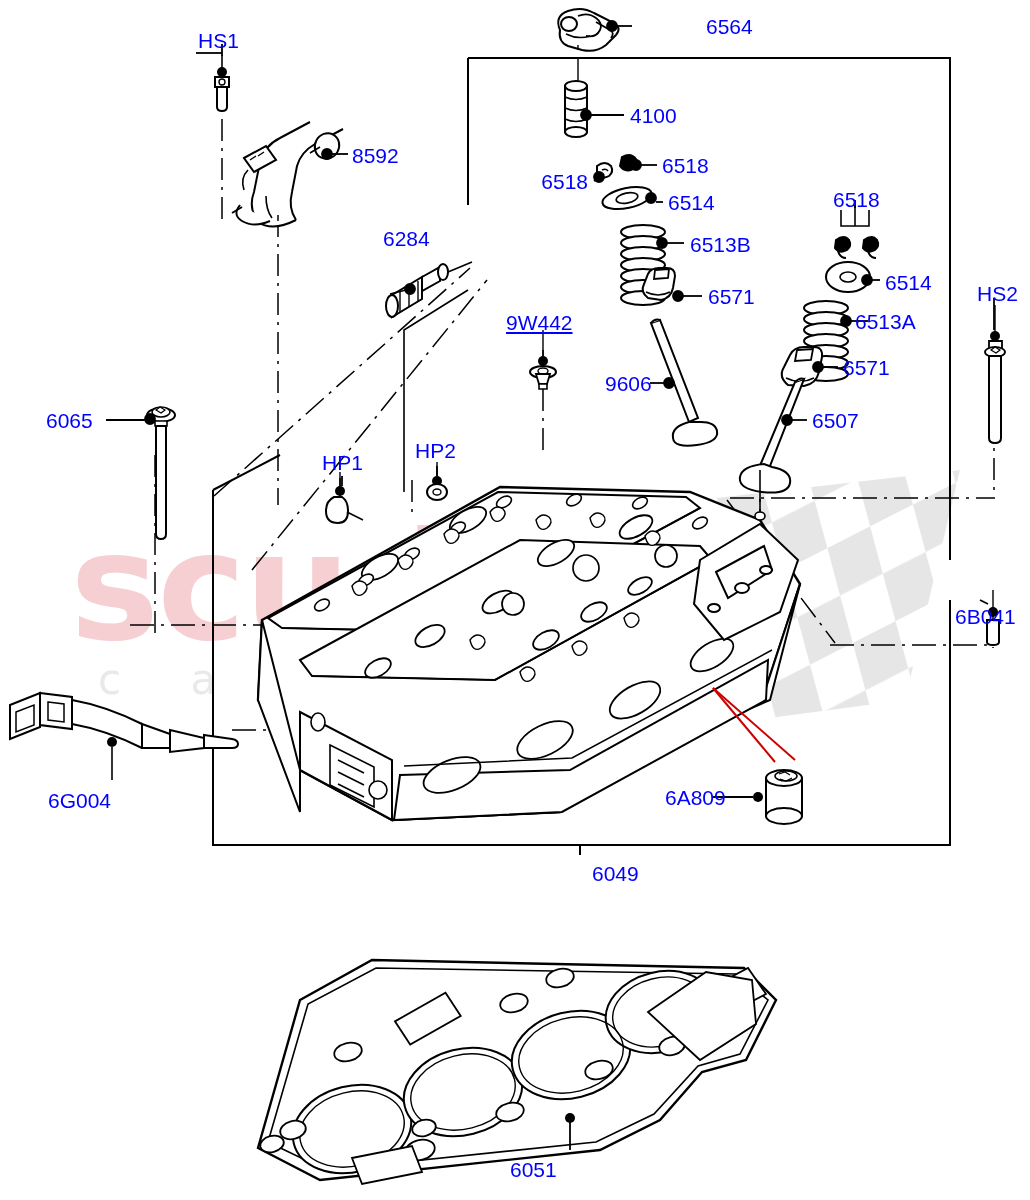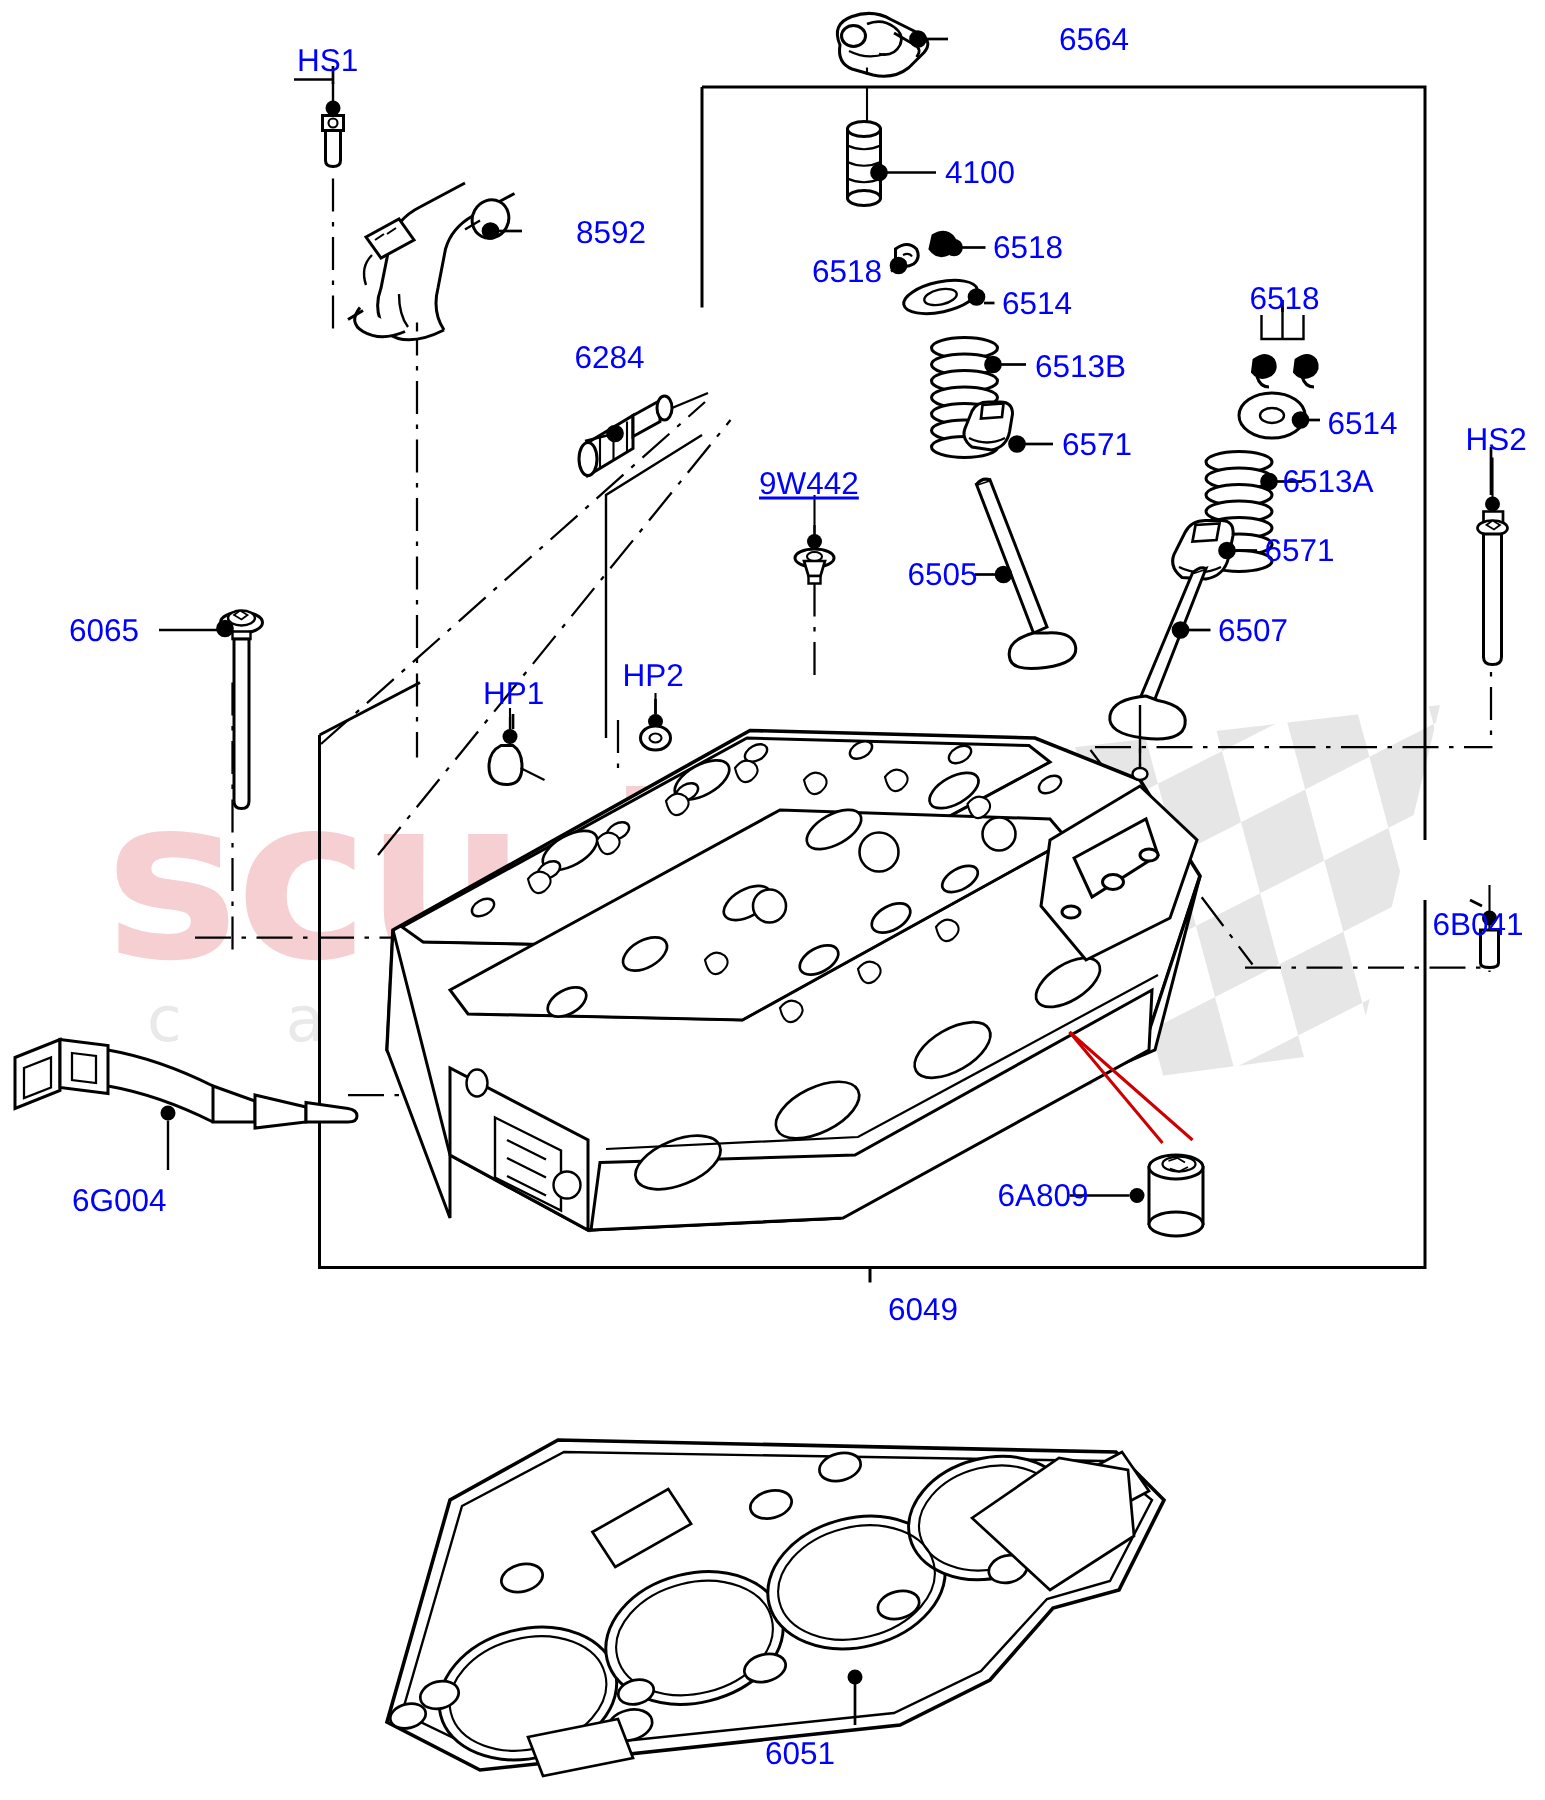--- a/index.html
+++ b/index.html
@@ -454,35 +454,35 @@
       <line x1="222" y1="44" x2="222" y2="56"></line>
 
       <line x1="994" y1="298" x2="994" y2="330"></line>
 
       <line x1="980" y1="600" x2="988" y2="604"></line>
     </g>
   </svg>
 
   <div class="lbl" style="left:198px;top:30px;">HS1</div>
   <div class="lbl" style="left:658px;top:16px;margin-left:48px;">6564</div>
-  <div class="lbl" style="left:352px;top:145px;margin-left:32px;">8592</div>
+  <div class="lbl" style="left:352px;top:145px;">8592</div>
   <div class="lbl" style="left:630px;top:105px;">4100</div>
   <div class="lbl" style="left:662px;top:155px;">6518</div>
   <div class="lbl r" style="left:588px;top:171px;">6518</div>
   <div class="lbl" style="left:668px;top:192px;">6514</div>
   <div class="lbl" style="left:833px;top:189px;">6518</div>
   <div class="lbl" style="left:690px;top:234px;text-align:right;">6513B</div>
   <div class="lbl" style="left:383px;top:228px;">6284</div>
   <div class="lbl" style="left:885px;top:272px;">6514</div>
   <div class="lbl" style="left:708px;top:286px;">6571</div>
   <div class="lbl" style="left:977px;top:283px;text-align:center;">HS2</div>
   <div class="lbl" style="left:855px;top:311px;">6513A</div>
   <div class="lbl" style="left:506px;top:312px;text-decoration:underline;">9W442</div>
   <div class="lbl" style="left:843px;top:357px;">6571</div>
-  <div class="lbl" style="left:605px;top:373px;">6505</div>
+  <div class="lbl" style="left:605px;top:373px;">9606</div>
   <div class="lbl" style="left:812px;top:410px;">6507</div>
   <div class="lbl" style="left:46px;top:410px;">6065</div>
   <div class="lbl" style="left:322px;top:452px;">HP1</div>
   <div class="lbl" style="left:415px;top:440px;">HP2</div>
   <div class="lbl" style="left:955px;top:590px;margin-top:16px;">6B041</div>
   <div class="lbl" style="left:48px;top:790px;">6G004</div>
   <div class="lbl" style="left:665px;top:787px;">6A809</div>
   <div class="lbl" style="left:560px;top:863px;margin-left:32px;">6049</div>
   <div class="lbl" style="left:510px;top:1159px;">6051</div>
 

